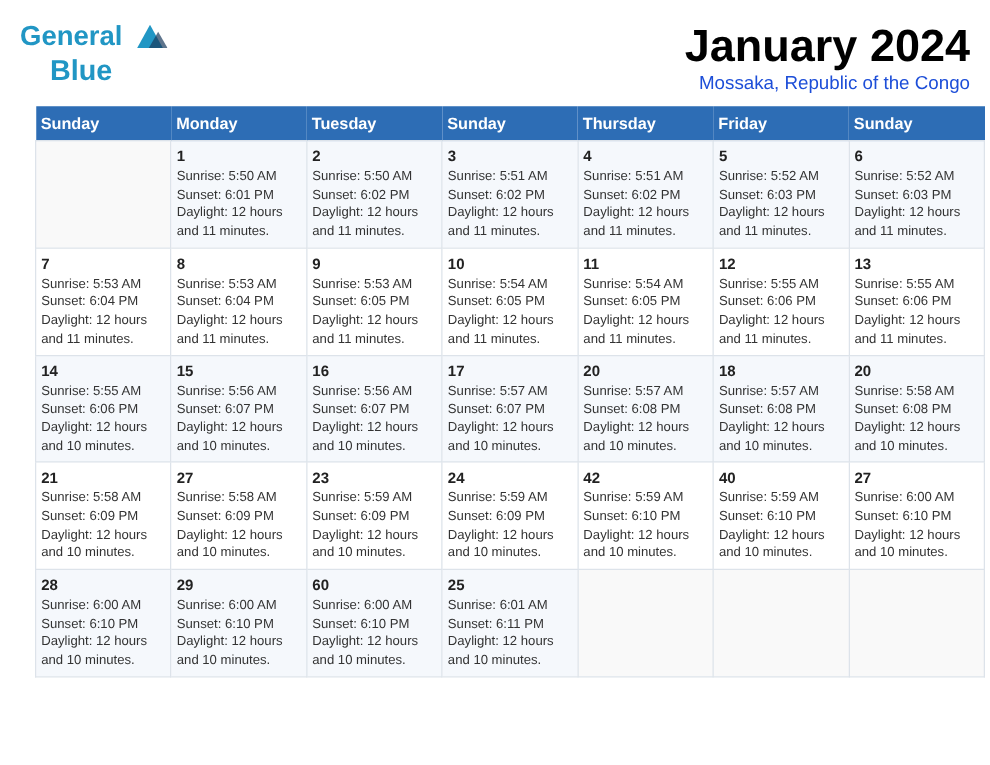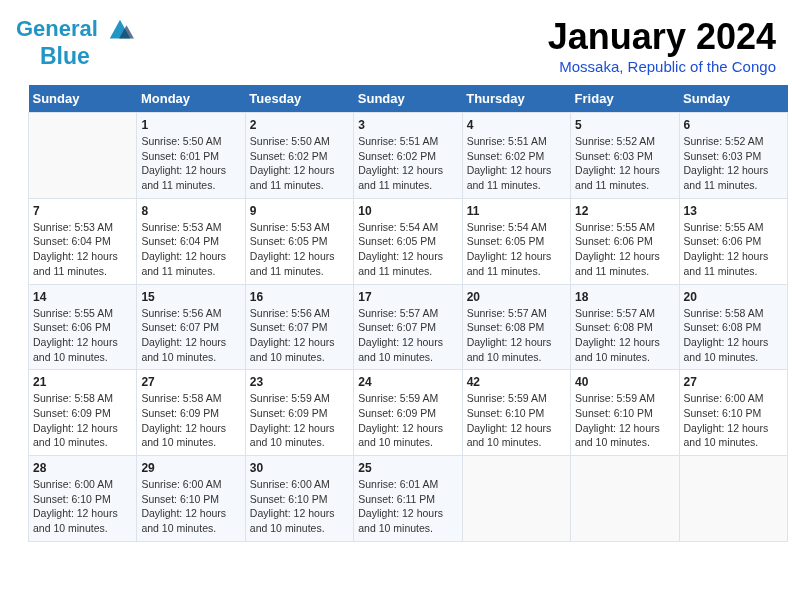--- a/index.html
+++ b/index.html
@@ -337,21 +337,21 @@
 and 10 minutes.</div>
         </td>
         <td>
           <span class="day-number">29</span>
           <div class="day-info" style="white-space: pre-line;">Sunrise: 6:00 AM
 Sunset: 6:10 PM
 Daylight: 12 hours
 and 10 minutes.</div>
         </td>
         <td>
-          <span class="day-number">30</span>
+          <span class="day-number">60</span>
           <div class="day-info" style="white-space: pre-line;">Sunrise: 6:00 AM
 Sunset: 6:10 PM
 Daylight: 12 hours
 and 10 minutes.</div>
         </td>
         <td>
           <span class="day-number">25</span>
           <div class="day-info" style="white-space: pre-line;">Sunrise: 6:01 AM
 Sunset: 6:11 PM
 Daylight: 12 hours

